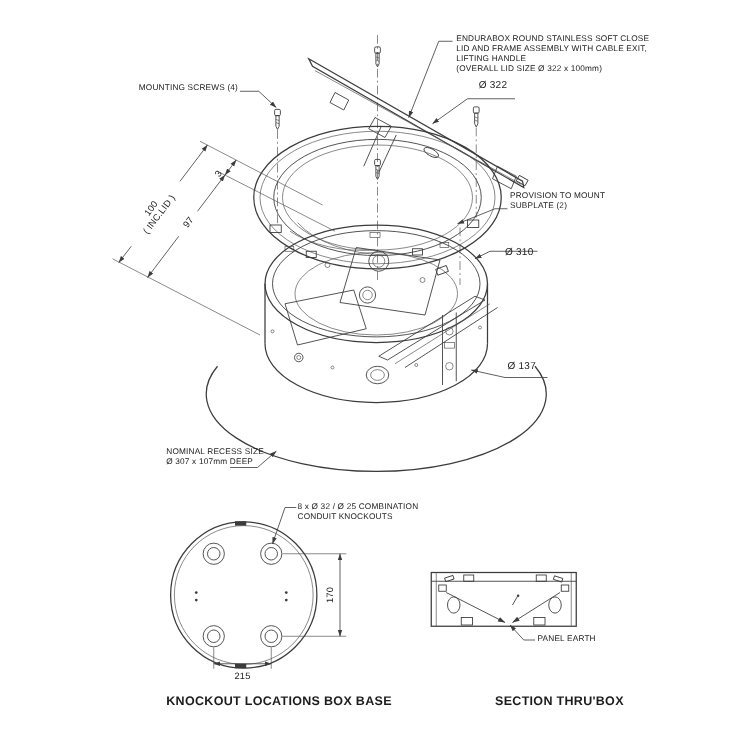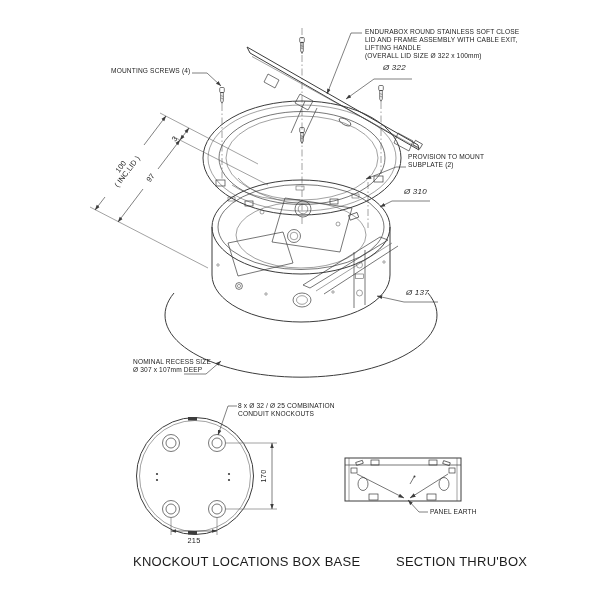--- a/index.html
+++ b/index.html
@@ -2,23 +2,23 @@
 <html><head>
 <meta charset="utf-8">
 <style>
   html,body{margin:0;padding:0;background:#ffffff;}
   .canvas{
     position:relative;width:600px;height:600px;background:#ffffff;overflow:hidden;
     font-family:"Liberation Sans", sans-serif;color:#1c1c1c;
   }
   svg{position:absolute;left:0;top:0;}
   .lbl{position:absolute;white-space:nowrap;font-size:6.6px;letter-spacing:.15px;line-height:8px;color:#1c1c1c;}
-  .dimtxt{font-size:8px;letter-spacing:.2px;font-style:italic;}
+  .dimtxt{font-size:8px;letter-spacing:.2px;}
   .smdim{font-size:7.4px;}
-  .cap{font-weight:normal;font-size:13px;letter-spacing:.25px;}
+  .cap{font-weight:bold;font-size:10px;letter-spacing:.25px;}
   .rot{transform-origin:center;}
   .ln{stroke:#3c3c3c;fill:none;stroke-width:1;}
   .md{stroke:#3c3c3c;fill:none;stroke-width:.7;}
   .tn{stroke:#555;fill:none;stroke-width:.55;}
   .dim{stroke:#3c3c3c;fill:none;stroke-width:.65;}
   .cl{stroke:#555;fill:none;stroke-width:.55;stroke-dasharray:7 2.5 1.5 2.5;}
   .fillc{fill:#3c3c3c;stroke:none;}
 </style>
 </head>
 <body>
@@ -214,21 +214,21 @@
     <div>( INC.LID )</div>
   </div>
   <div class="lbl smdim rot" style="left:151px;top:178px;transform:translate(-50%,-50%) rotate(-53deg);">97</div>
   <div class="lbl smdim rot" style="left:175px;top:139px;transform:translate(-50%,-50%) rotate(-53deg);">3</div>
 
   <div class="lbl" style="left:408px;top:153px;">
     <div>PROVISION TO MOUNT</div>
     <div>SUBPLATE (2)</div>
   </div>
 
-  <div class="lbl dimtxt" style="left:404px;top:188px;">Ø 310</div>
+  <div class="lbl dimtxt" style="left:404px;top:198px;">Ø 310</div>
   <div class="lbl dimtxt" style="left:406px;top:289px;">Ø 137</div>
 
   <div class="lbl" style="left:133px;top:358px;">
     <div>NOMINAL RECESS SIZE</div>
     <div>Ø 307 x 107mm DEEP</div>
   </div>
 
   <div class="lbl" style="left:238px;top:402px;">
     <div>8 x Ø 32 / Ø 25 COMBINATION</div>
     <div>CONDUIT KNOCKOUTS</div>

